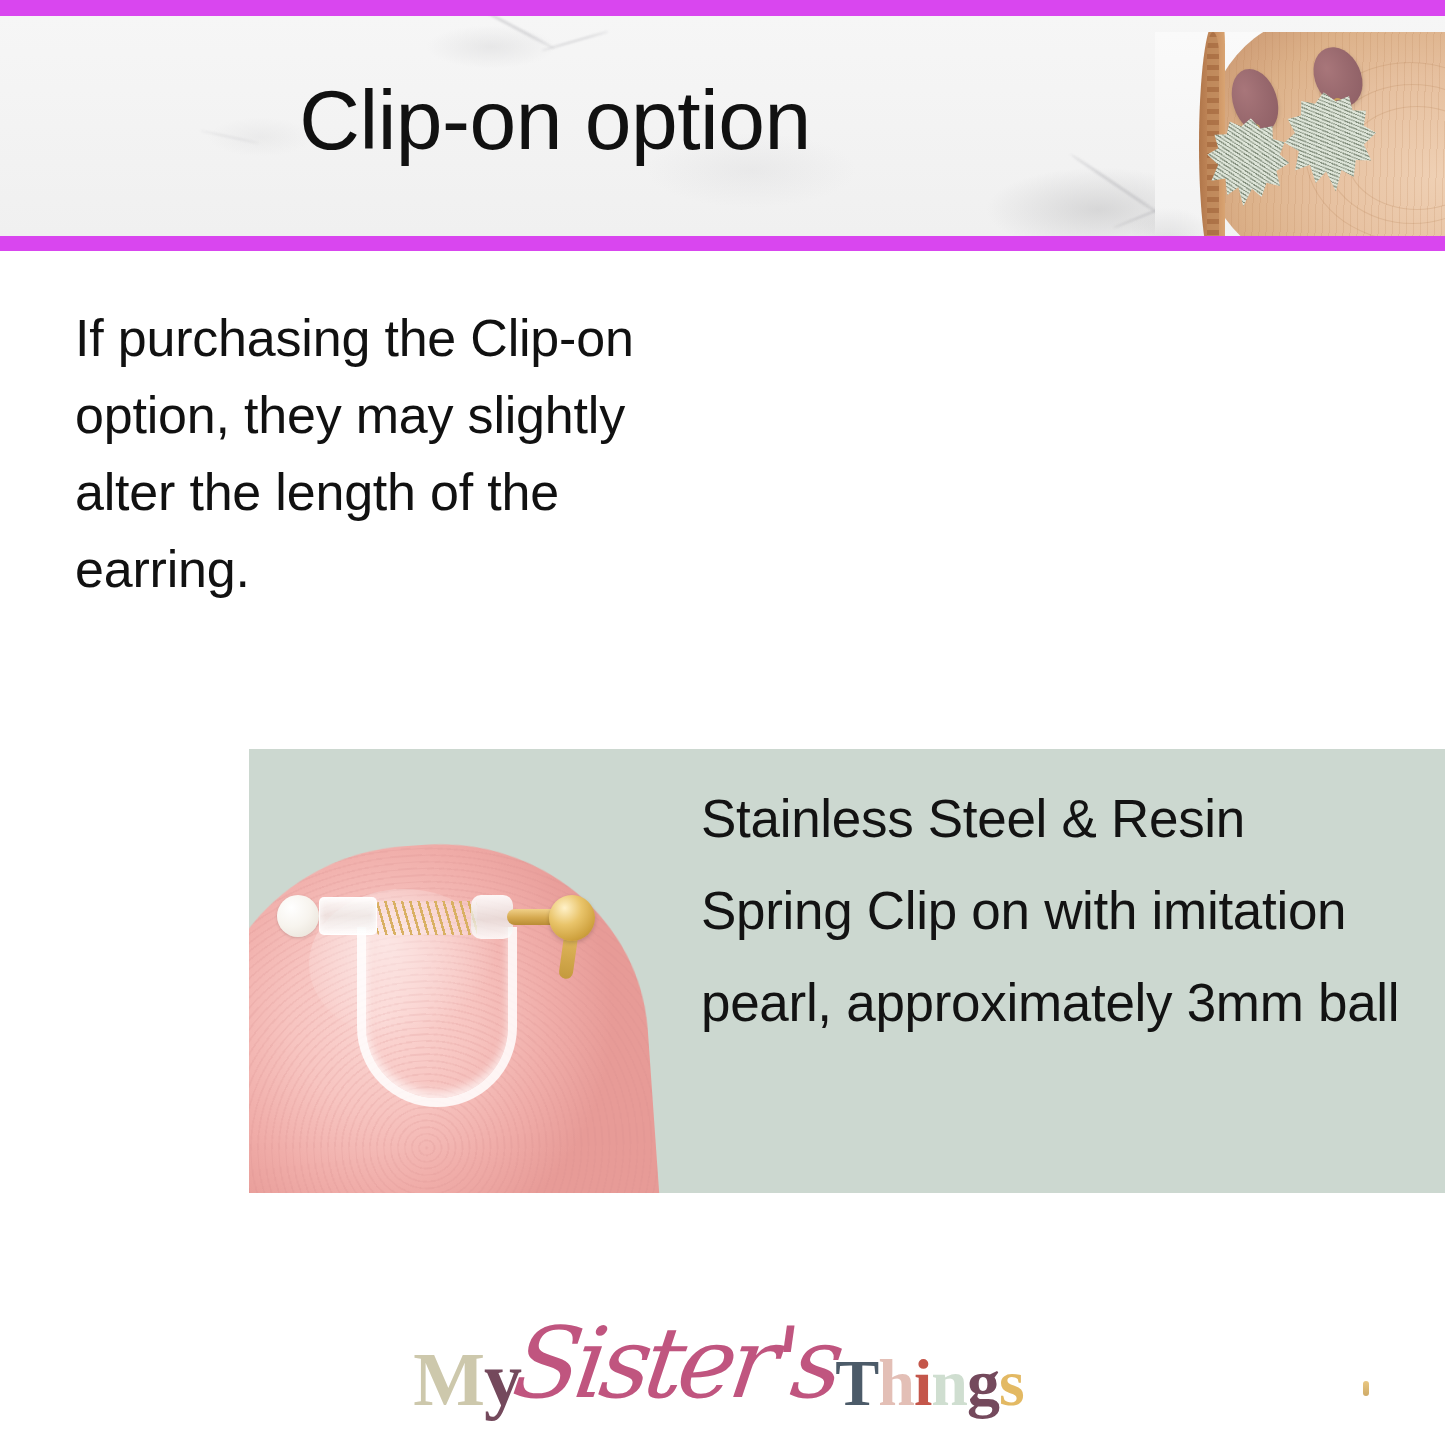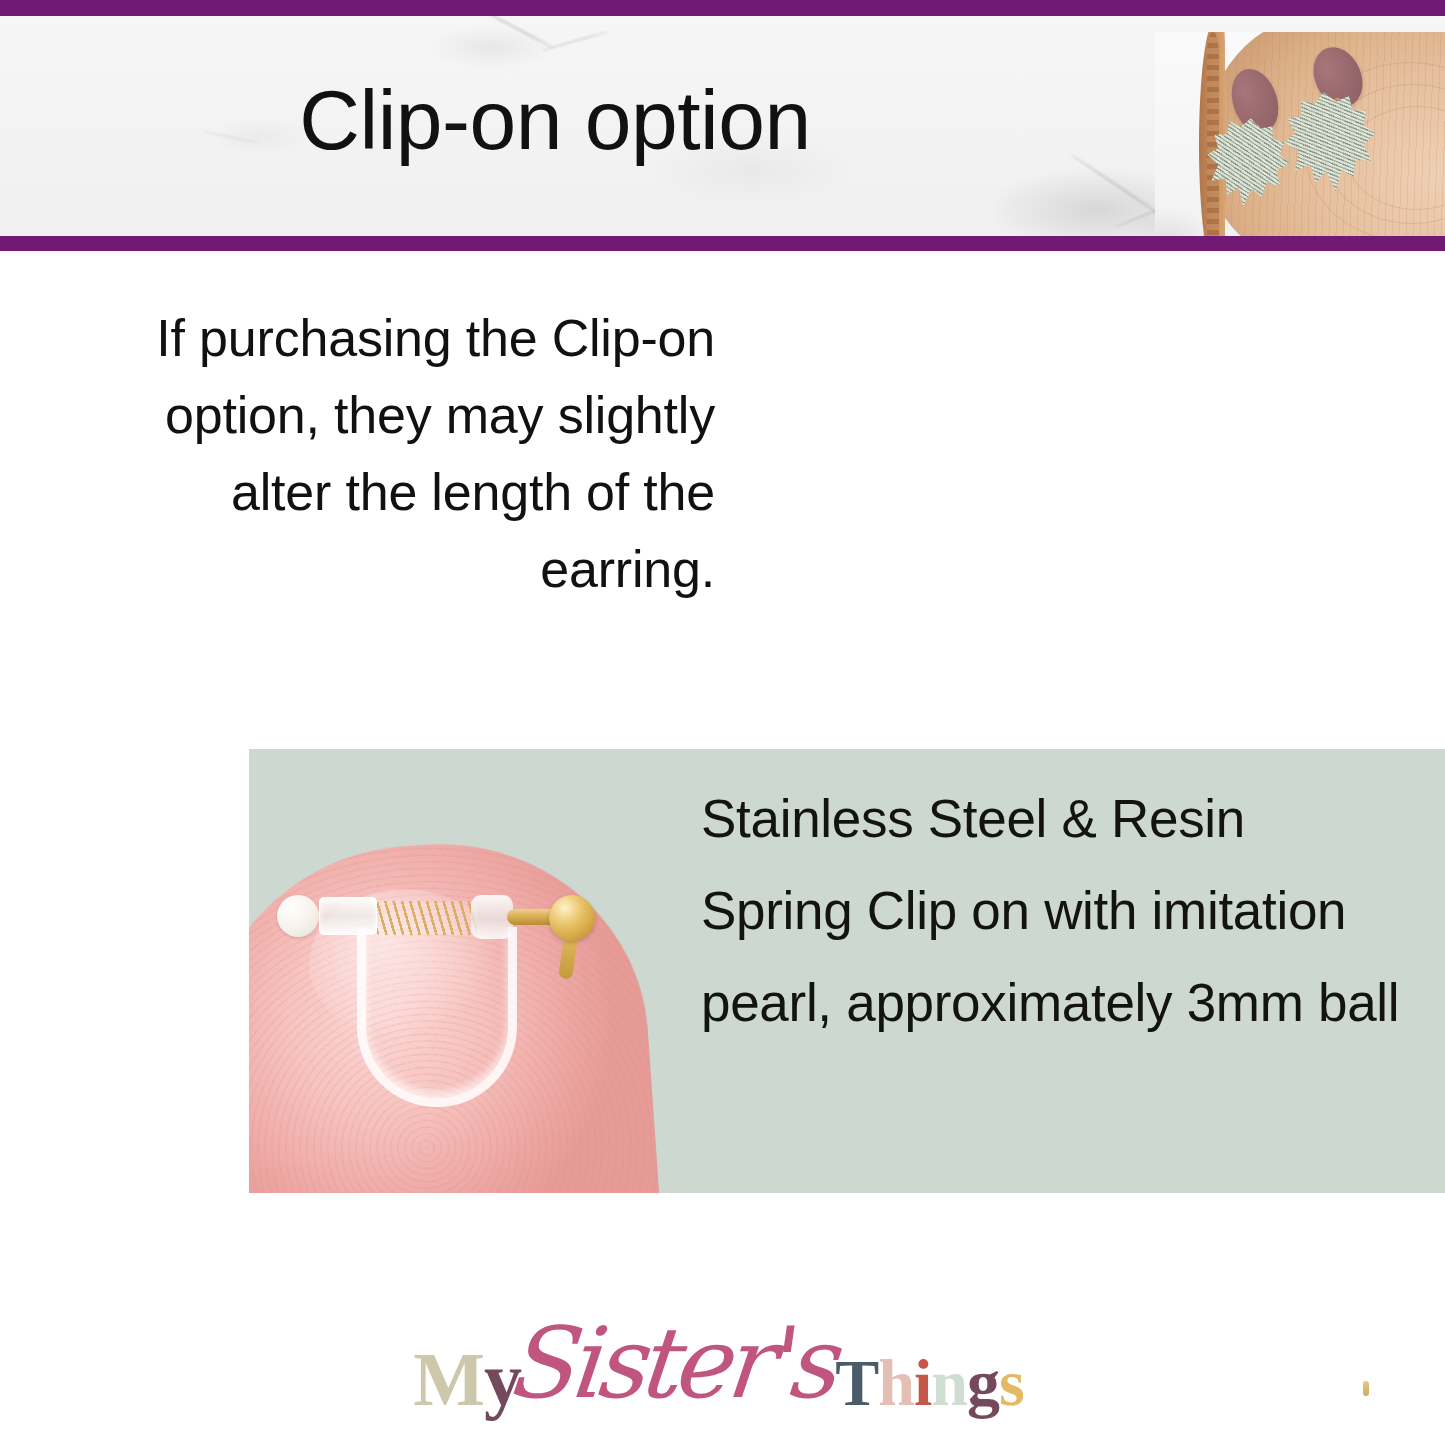--- a/index.html
+++ b/index.html
@@ -8,21 +8,21 @@
     width:1445px; height:1445px;
     background:#ffffff;
     font-family:"Liberation Sans", sans-serif;
     overflow:hidden;
   }
   .page{ position:relative; width:1445px; height:1445px; background:#fff; }
 
   
   .header-band{
     position:absolute; left:0; top:0; width:1445px; height:251px;
-    background:#701a75;
+    background:#d946ef;
   }
   .header-inner{
     position:absolute; left:0; top:16px; width:1445px; height:220px;
     overflow:hidden;
     background:
       radial-gradient(ellipse 160px 60px at 76% 88%, rgba(160,160,162,.32) 0%, rgba(160,160,162,0) 70%),
       radial-gradient(ellipse 120px 44px at 84% 96%, rgba(140,140,144,.26) 0%, rgba(140,140,144,0) 70%),
       radial-gradient(ellipse 90px 30px at 34% 14%, rgba(175,175,178,.20) 0%, rgba(175,175,178,0) 72%),
       radial-gradient(ellipse 140px 50px at 52% 70%, rgba(180,180,184,.14) 0%, rgba(180,180,184,0) 75%),
       radial-gradient(ellipse 70px 26px at 18% 55%, rgba(185,185,188,.14) 0%, rgba(185,185,188,0) 75%),
@@ -102,21 +102,21 @@
   }
   .leaf.b{
     left:126px; top:60px; width:96px; height:104px;
     clip-path:polygon(50% 0%,62% 10%,76% 6%,78% 20%,92% 22%,88% 36%,100% 44%,86% 54%,92% 70%,76% 68%,72% 84%,60% 76%,52% 96%,44% 76%,32% 86%,28% 68%,12% 72%,18% 54%,4% 44%,16% 36%,10% 22%,24% 20%,26% 6%,40% 10%);
     transform:rotate(-6deg);
   }
 
   
   .body-copy{
     position:absolute; left:75px; top:300px; width:640px;
-    text-align:right;
+    text-align:left;
     font-family:"Liberation Sans", sans-serif;
     font-weight:300;
     font-size:52px;
     line-height:77px;
     color:#111111;
     letter-spacing:-0.2px;
   }
 
   
   .green-panel{

